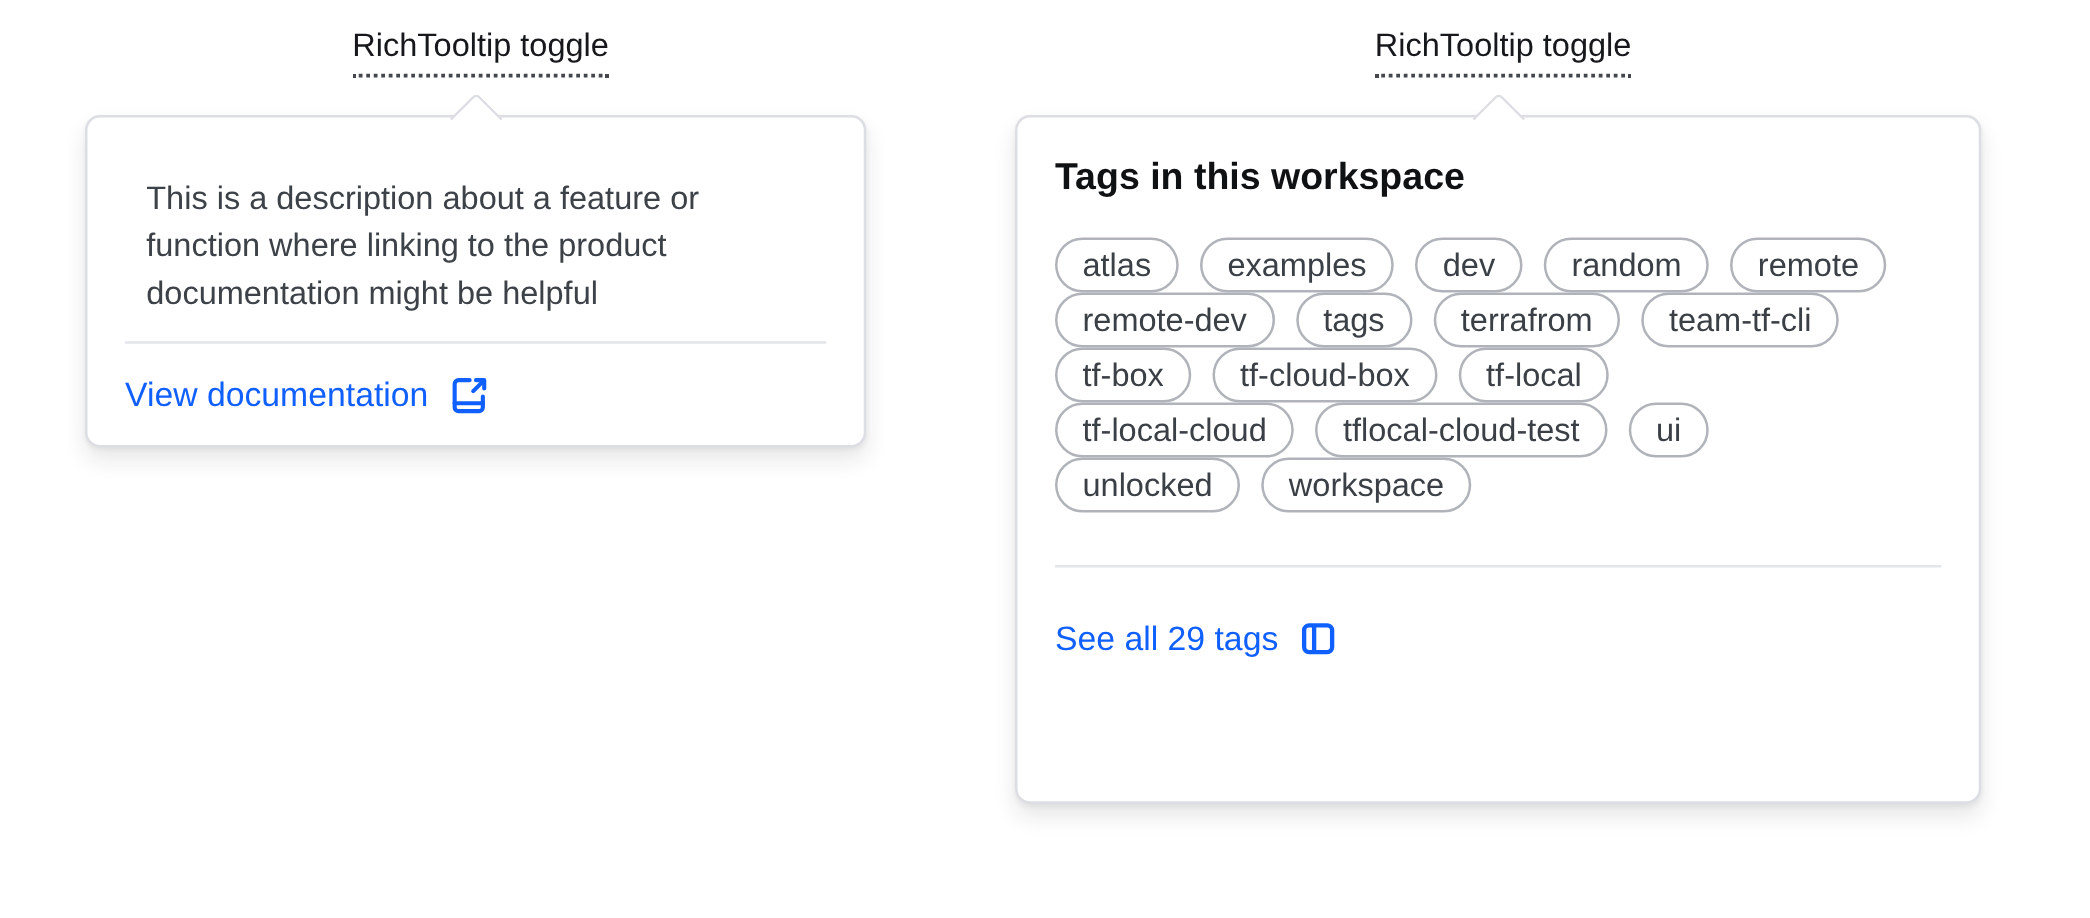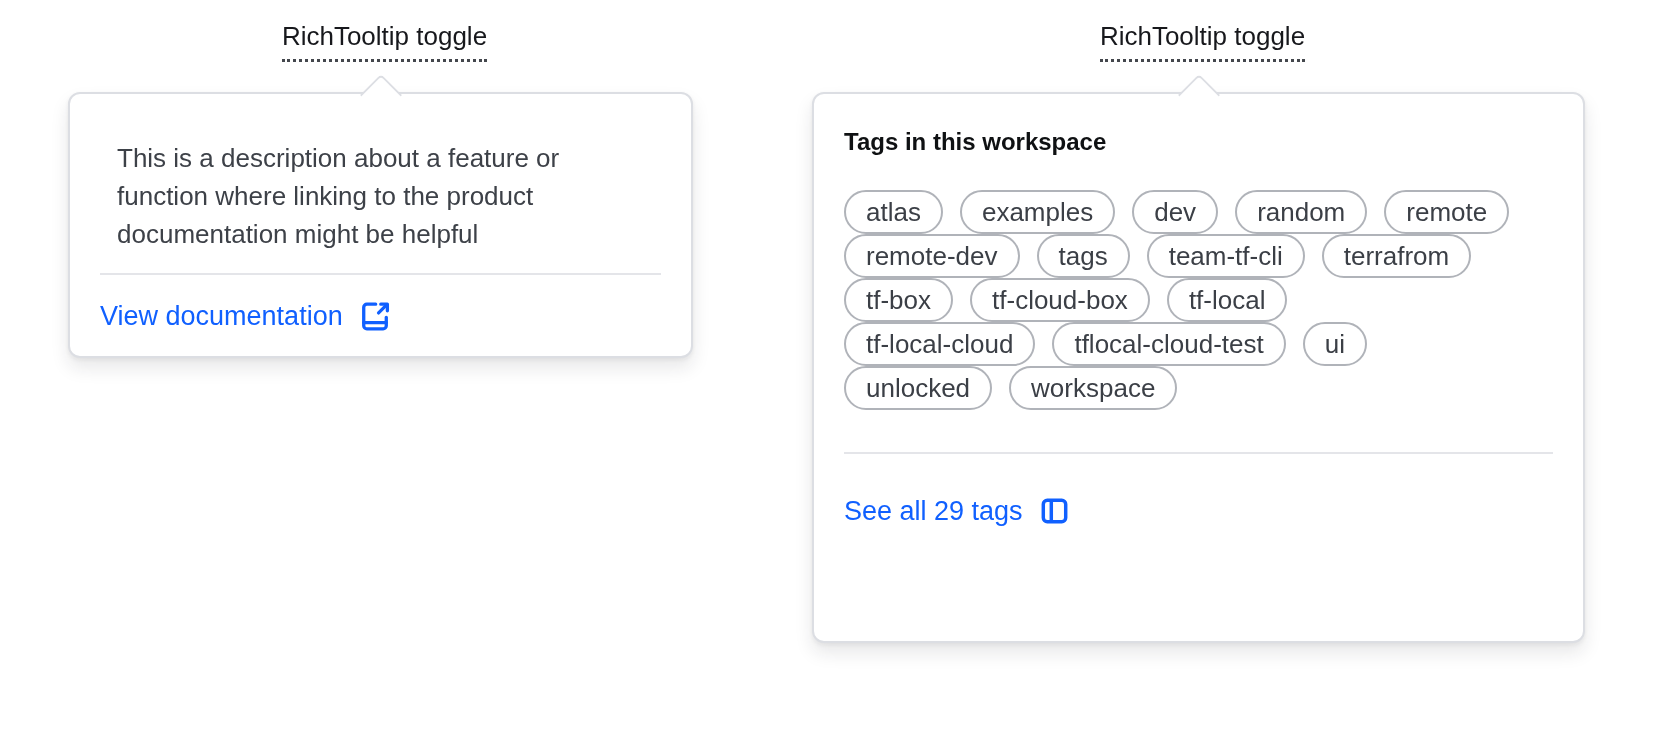--- a/index.html
+++ b/index.html
@@ -38,21 +38,21 @@
   #card-left .divider{margin:20px 0 0;}
   .link-row{
     display:flex;align-items:center;gap:15px;color:#1060ff;cursor:pointer;
     font-size:27px;line-height:34px;
   }
   #card-left .link-row{margin-top:24px;}
   .link-row svg{flex:0 0 auto;display:block;}
 
   #card-right{height:551px;padding:30px 30px 0;}
   .card-heading{
-    margin:0;font-size:24px;line-height:36px;font-weight:700;color:#0f1113;
+    margin:0;font-size:30px;line-height:36px;font-weight:700;color:#0f1113;
   }
   .tag-rows{margin-top:30px;display:flex;flex-direction:column;}
   .tag-row{display:flex;gap:17px;}
   .tag-pill{
     display:inline-flex;align-items:center;box-sizing:border-box;height:44px;
     padding:0 20px;border:2px solid #b0b3b9;border-radius:999px;
     font-size:26px;color:#3b3f46;white-space:nowrap;background:#fff;
   }
   #card-right .divider{margin:42px 0 0;}
   #card-right .link-row{margin-top:40px;}
@@ -91,22 +91,22 @@
         <div class="tag-row">
           <span class="tag-pill">atlas</span>
           <span class="tag-pill">examples</span>
           <span class="tag-pill">dev</span>
           <span class="tag-pill">random</span>
           <span class="tag-pill">remote</span>
         </div>
         <div class="tag-row">
           <span class="tag-pill">remote-dev</span>
           <span class="tag-pill">tags</span>
+          <span class="tag-pill">terrafrom</span>
           <span class="tag-pill">team-tf-cli</span>
-          <span class="tag-pill">terrafrom</span>
         </div>
         <div class="tag-row">
           <span class="tag-pill">tf-box</span>
           <span class="tag-pill">tf-cloud-box</span>
           <span class="tag-pill">tf-local</span>
         </div>
         <div class="tag-row">
           <span class="tag-pill">tf-local-cloud</span>
           <span class="tag-pill">tflocal-cloud-test</span>
           <span class="tag-pill">ui</span>

